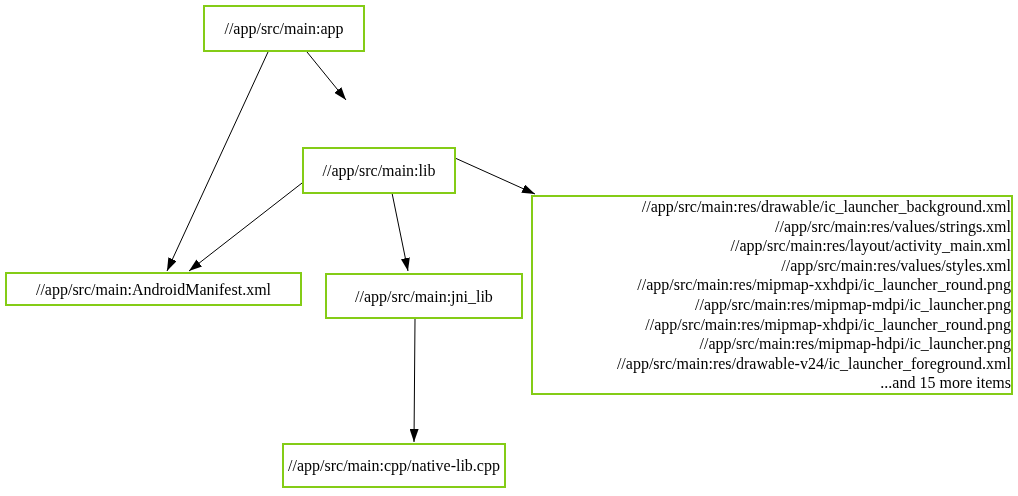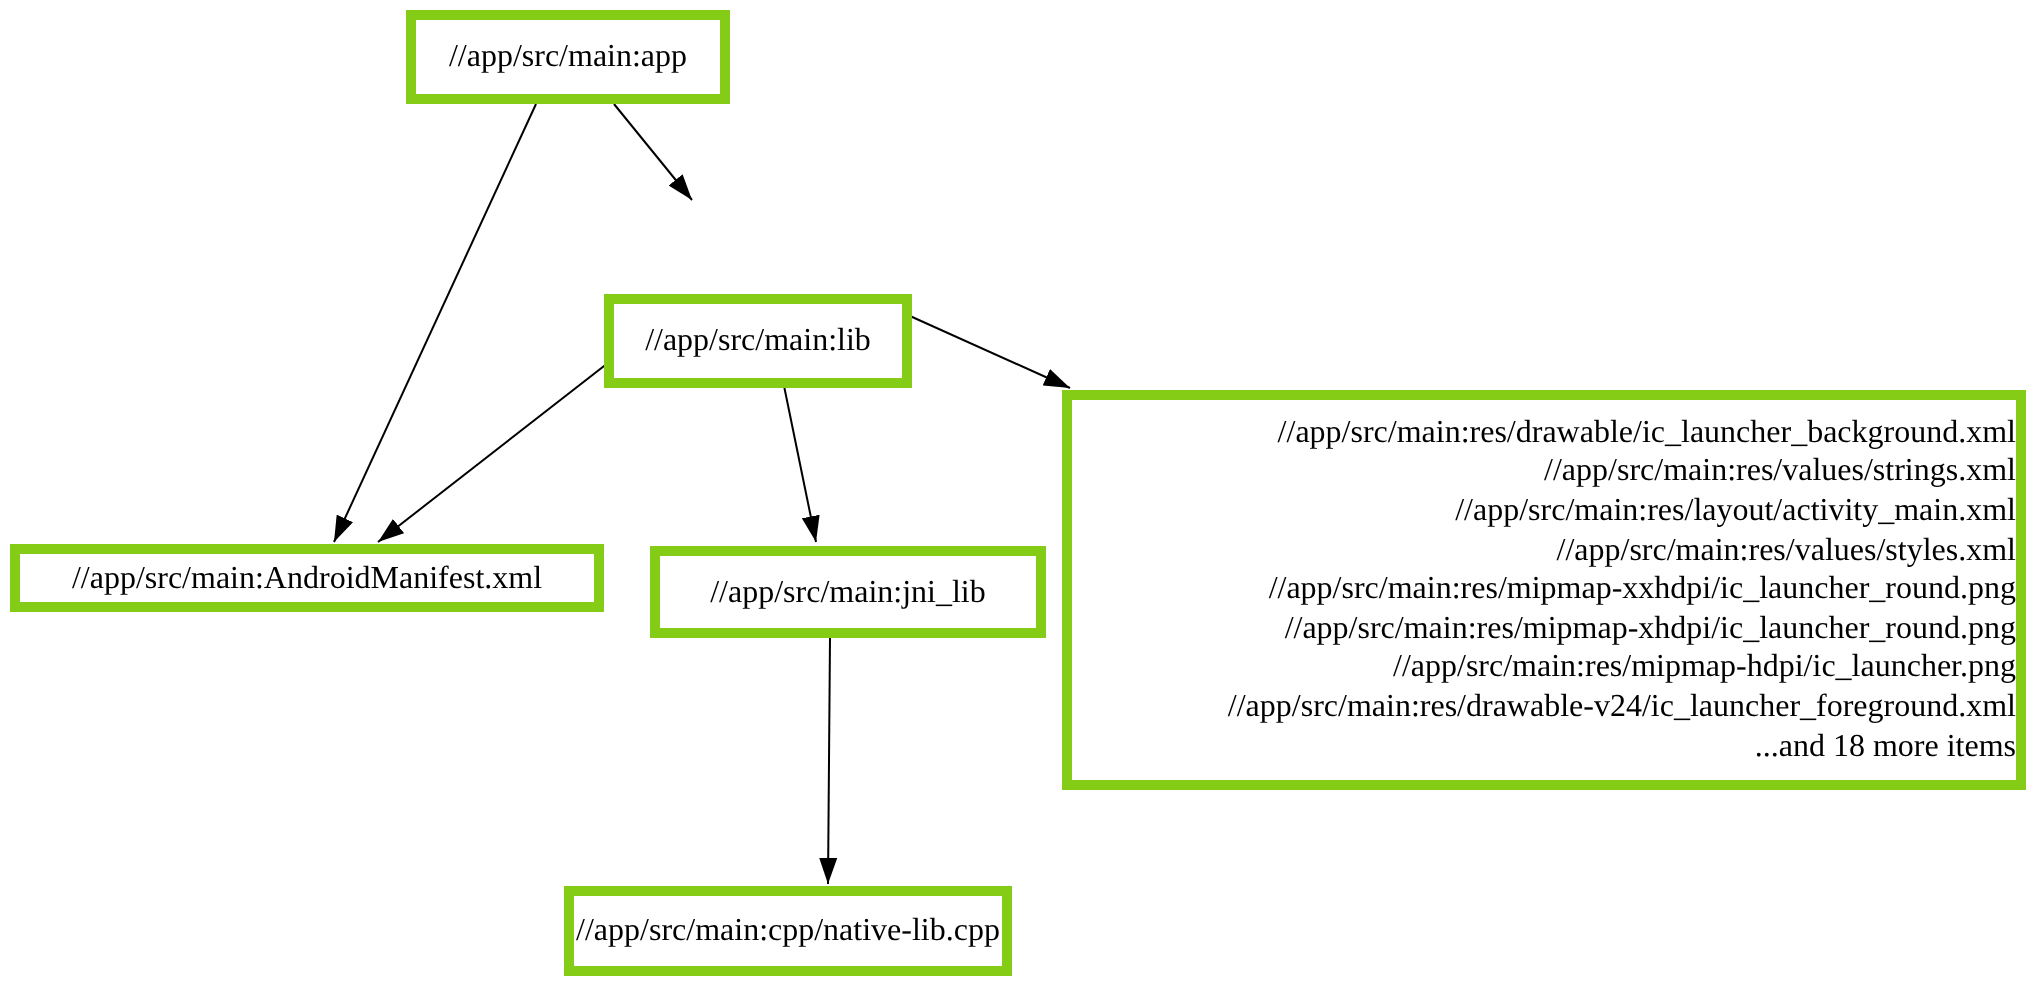--- a/index.html
+++ b/index.html
@@ -21,21 +21,21 @@
     left: 0;
     top: 0;
     width: 1018px;
     height: 496px;
     pointer-events: none;
     z-index: 1;
   }
   .node {
     position: absolute;
     box-sizing: border-box;
-    border: 5px solid #84cc16;
+    border: 2px solid #84cc16;
     background: #ffffff;
     display: flex;
     align-items: center;
     justify-content: center;
     text-align: center;
     font-size: 16px;
     line-height: 19px;
     white-space: nowrap;
     z-index: 2;
   }
@@ -84,23 +84,24 @@
   <div class="node node-jni-lib">
     <span>//app/src/main:jni_lib</span>
   </div>
 
   <div class="node node-resources multiline">
     <div>//app/src/main:res/drawable/ic_launcher_background.xml</div>
     <div>//app/src/main:res/values/strings.xml</div>
     <div>//app/src/main:res/layout/activity_main.xml</div>
     <div>//app/src/main:res/values/styles.xml</div>
     <div>//app/src/main:res/mipmap-xxhdpi/ic_launcher_round.png</div>
+    <div>//app/src/main:res/mipmap-mdpi/ic_launcher.png</div>
     <div>//app/src/main:res/mipmap-xhdpi/ic_launcher_round.png</div>
     <div>//app/src/main:res/mipmap-hdpi/ic_launcher.png</div>
     <div>//app/src/main:res/drawable-v24/ic_launcher_foreground.xml</div>
-    <div>...and 18 more items</div>
+    <div>...and 15 more items</div>
   </div>
 
   <div class="node node-native-lib">
     <span>//app/src/main:cpp/native-lib.cpp</span>
   </div>
 
 </div>
 
 </body></html>

